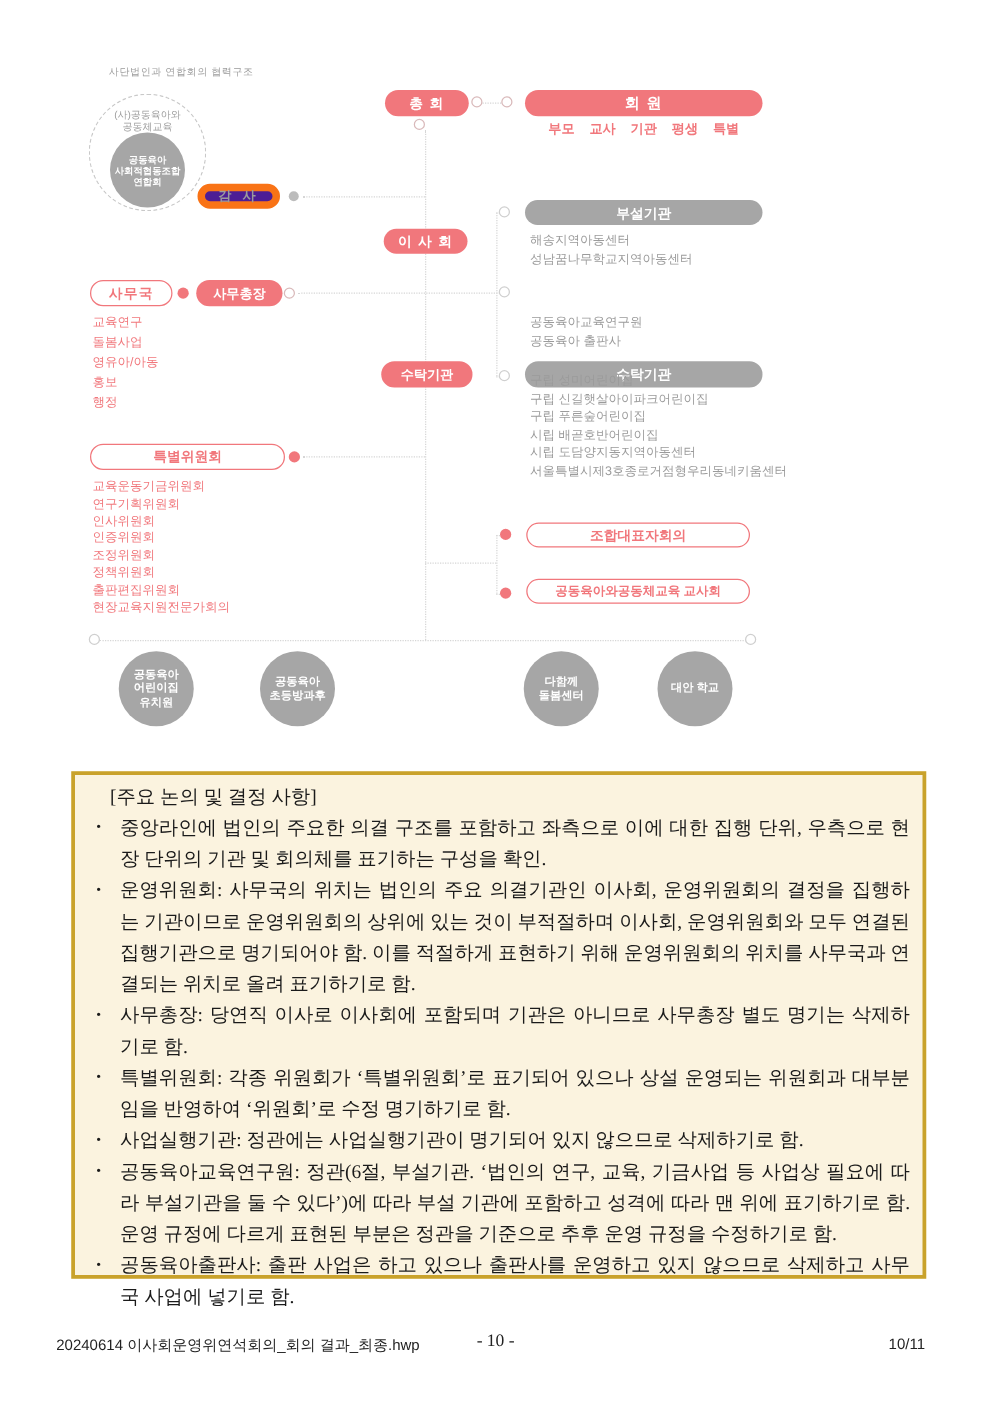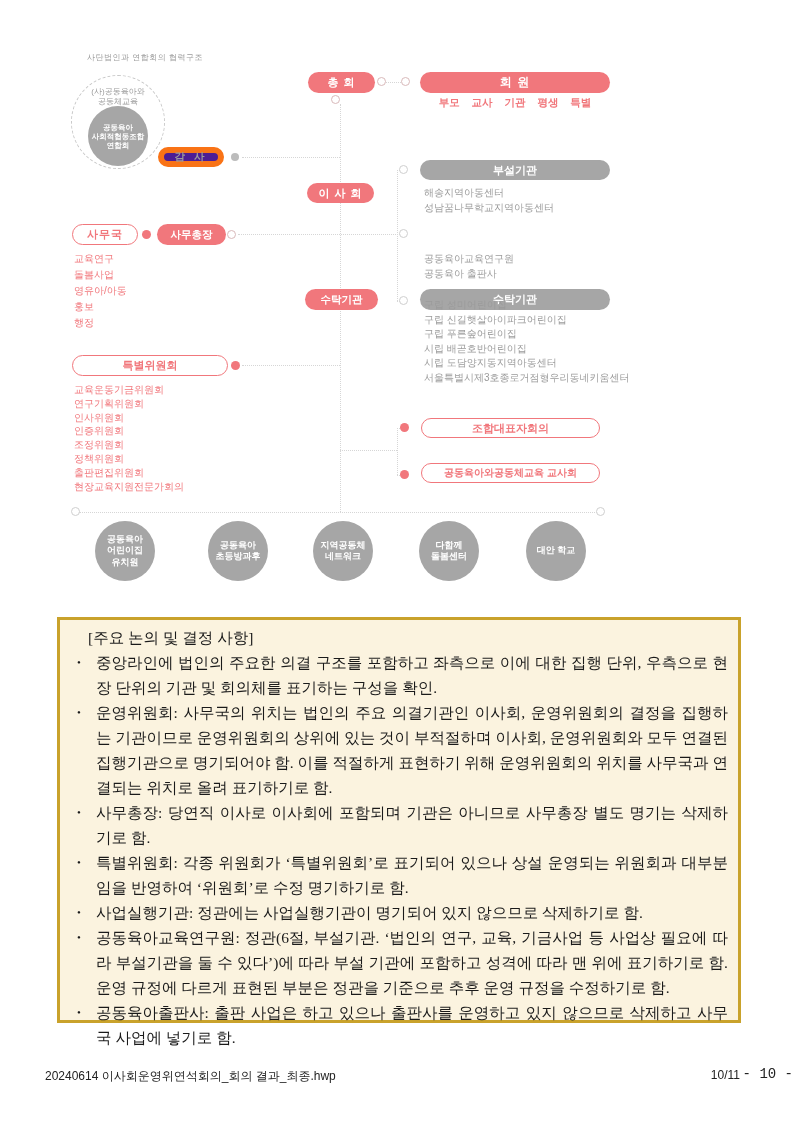--- a/index.html
+++ b/index.html
@@ -38,21 +38,21 @@
   
   .notes{position:absolute;left:57px;top:617px;width:684px;height:406px;background:var(--box_bg);border:3px solid var(--box_border);padding:5px 10px 0 10px;font-family:"Liberation Serif","DejaVu Serif",serif;font-size:15.5px;line-height:25px;color:#1a1a1a;}
   .notes-title{padding-left:2px;margin-left:16px;}
   .bullet{display:flex;}
   .b-marker{width:26px;padding-left:7px;flex-shrink:0;font-size:11px;}
   .b-text{flex:1;text-align:justify;}
 
   
   .footer{position:absolute;left:0;top:1066px;width:793px;height:20px;font-size:12px;color:#222;}
   .f-left{position:absolute;left:45px;top:2px;}
-  .f-center{position:absolute;left:0;width:100%;text-align:right;top:0;font-family:Liberation Mono, monospace;font-size:14px;}
+  .f-center{position:absolute;left:0;width:100%;text-align:center;top:0;font-family:Liberation Serif, serif;font-size:14px;}
   .f-right{position:absolute;right:53px;top:2px;}
 </style>
 </head>
 <body>
 
 <div class="page">
 
   <div class="chart">
 
     <div class="caption">사단법인과 연합회의 협력구조</div>
@@ -146,24 +146,20 @@
 
     <div class="gcircle" style="left:95px;top:521px;">
       <div>공동육아</div>
       <div>어린이집</div>
       <div>유치원</div>
     </div>
     <div class="gcircle" style="left:208px;top:521px;">
       <div>공동육아</div>
       <div>초등방과후</div>
     </div>
-    <div class="gcircle" style="left:313px;top:521px;">
-      <div>지역공동체</div>
-      <div>네트워크</div>
-    </div>
     <div class="gcircle" style="left:419px;top:521px;">
       <div>다함께</div>
       <div>돌봄센터</div>
     </div>
     <div class="gcircle" style="left:526px;top:521px;">
       <div>대안 학교</div>
     </div>
   </div>
 
   <div class="notes">

